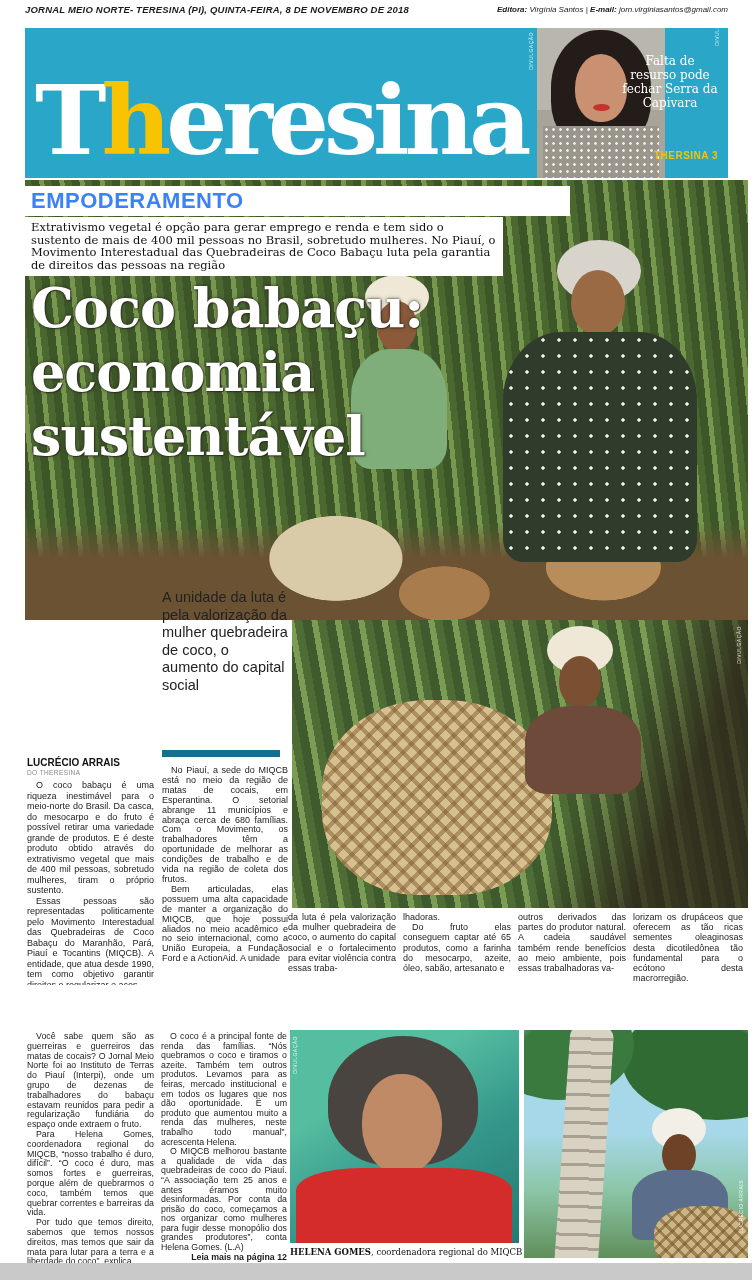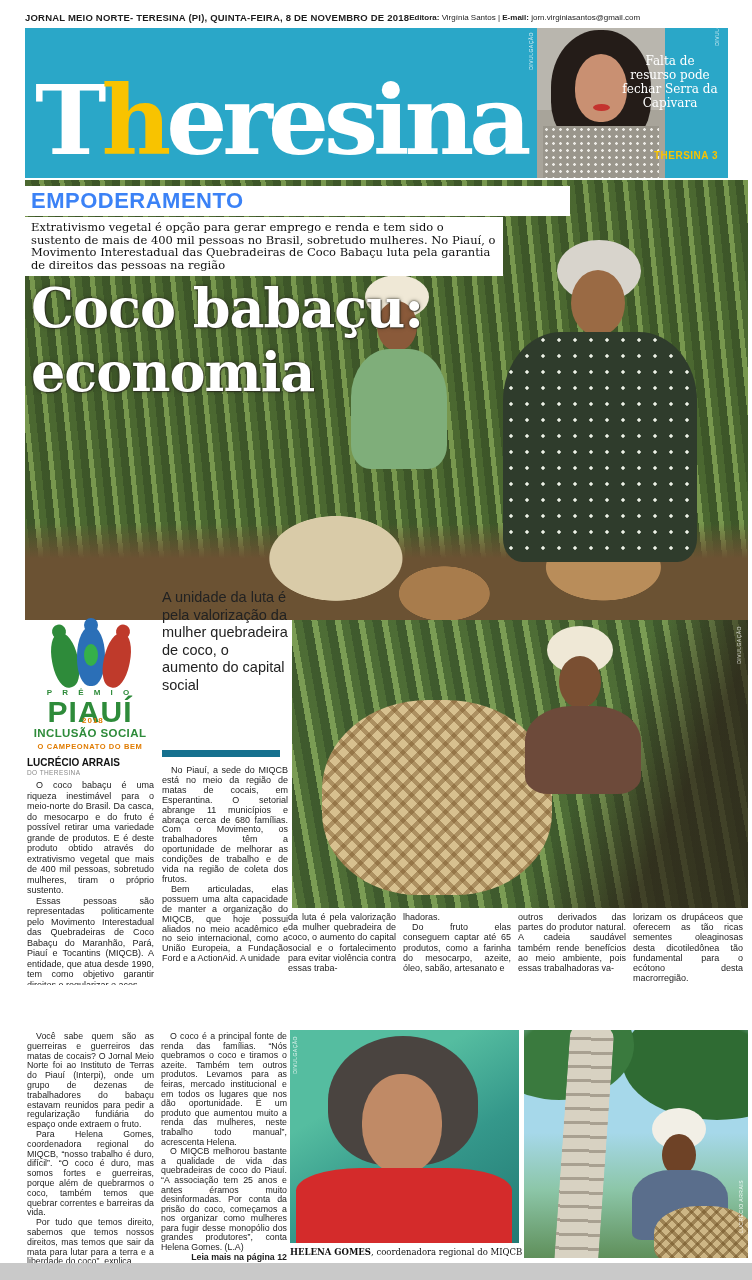--- a/index.html
+++ b/index.html
@@ -1,20 +1,20 @@
 <!DOCTYPE html>
 <html><head>
 <meta charset="utf-8">
 <style>
   html,body{margin:0;padding:0;background:#ffffff;}
   .page{position:relative;width:752px;height:1280px;background:#fff;overflow:hidden;
         font-family:"Liberation Sans",sans-serif;color:#1c1c1c;}
   
-  .topbar{position:absolute;left:25px;top:8px;width:703px;height:18px;display:flex;
-          justify-content:flex-start;align-items:center;}
+  .topbar{position:absolute;left:25px;top:0;width:703px;height:18px;display:flex;
+          justify-content:space-between;align-items:center;font-style:italic;}
   .topbar-left{font-size:9.5px;font-weight:bold;letter-spacing:.2px;}
   .topbar-right{font-size:8px;color:#222;}
   .topbar-right b{font-weight:bold;}
   
   .masthead{position:absolute;left:25px;top:28px;width:703px;height:150px;background:#2aa7c8;overflow:hidden;}
   .mast-title{position:absolute;left:10px;top:40px;font-family:"DejaVu Serif",serif;font-weight:bold;
               font-size:96px;line-height:1.1;color:#fff;letter-spacing:-5px;white-space:nowrap;}
   .mast-title .yl{color:#f8c300;}
   .mast-photo{position:absolute;left:512px;top:0;width:128px;height:150px;
               background:linear-gradient(180deg,#b9b6ae 0 55%,#a8a49a 55% 100%);overflow:hidden;}
@@ -169,41 +169,25 @@
     </div>
     <div class="kicker-box">
       <span class="kicker">EMPODERAMENTO</span>
     </div>
     <div class="deck-box">
       <div class="deck">Extrativismo vegetal é opção para gerar emprego e renda e tem sido o sustento de mais de 400 mil pessoas no Brasil, sobretudo mulheres. No Piauí, o Movimento Interestadual das Quebradeiras de Coco Babaçu luta pela garantia de direitos das pessoas na região</div>
     </div>
     <div class="headline">
       <div>Coco babaçu:</div>
       <div>economia</div>
+      <div>sustentável</div>
     </div>
   </div>
   <div class="vcredit lead-credit">DIVULGAÇÃO</div>
 
-  <div class="logo-box">
-    <div class="figs">
-      <div class="fig fig-g">
-          <div class="fig-head"></div>
-        </div>
-      <div class="fig fig-b">
-          <div class="fig-head"></div>
-        </div>
-      <div class="fig fig-r">
-          <div class="fig-head"></div>
-        </div>
-    </div>
-    <div class="logo-premio">P R Ê M I O</div>
-    <div class="logo-name"><span>PIAUÍ</span><span class="logo-year">2018</span></div>
-    <div class="logo-line2">INCLUSÃO SOCIAL</div>
-    <div class="logo-line3">O CAMPEONATO DO BEM</div>
-  </div>
 
   <div class="byline">LUCRÉCIO ARRAIS</div>
   <div class="byline-org">DO THERESINA</div>
 
   <div class="bodycol col1">
     <p>O coco babaçu é uma riqueza inestimável para o meio-norte do Brasil. Da casca, do mesocarpo e do fruto é possível retirar uma variedade grande de produtos. E é deste produto obtido através do extrativismo vegetal que mais de 400 mil pessoas, sobretudo mulheres, tiram o próprio sustento.</p>
     <p>Essas pessoas são representadas politicamente pelo Movimento Interestadual das Quebradeiras de Coco Babaçu do Maranhão, Pará, Piauí e Tocantins (MIQCB). A entidade, que atua desde 1990, tem como objetivo garantir direitos e regularizar o aces-</p>
   </div>
 
   <div class="quote">A unidade da luta é pela valorização da mulher quebradeira de coco, o aumento do capital social</div>

